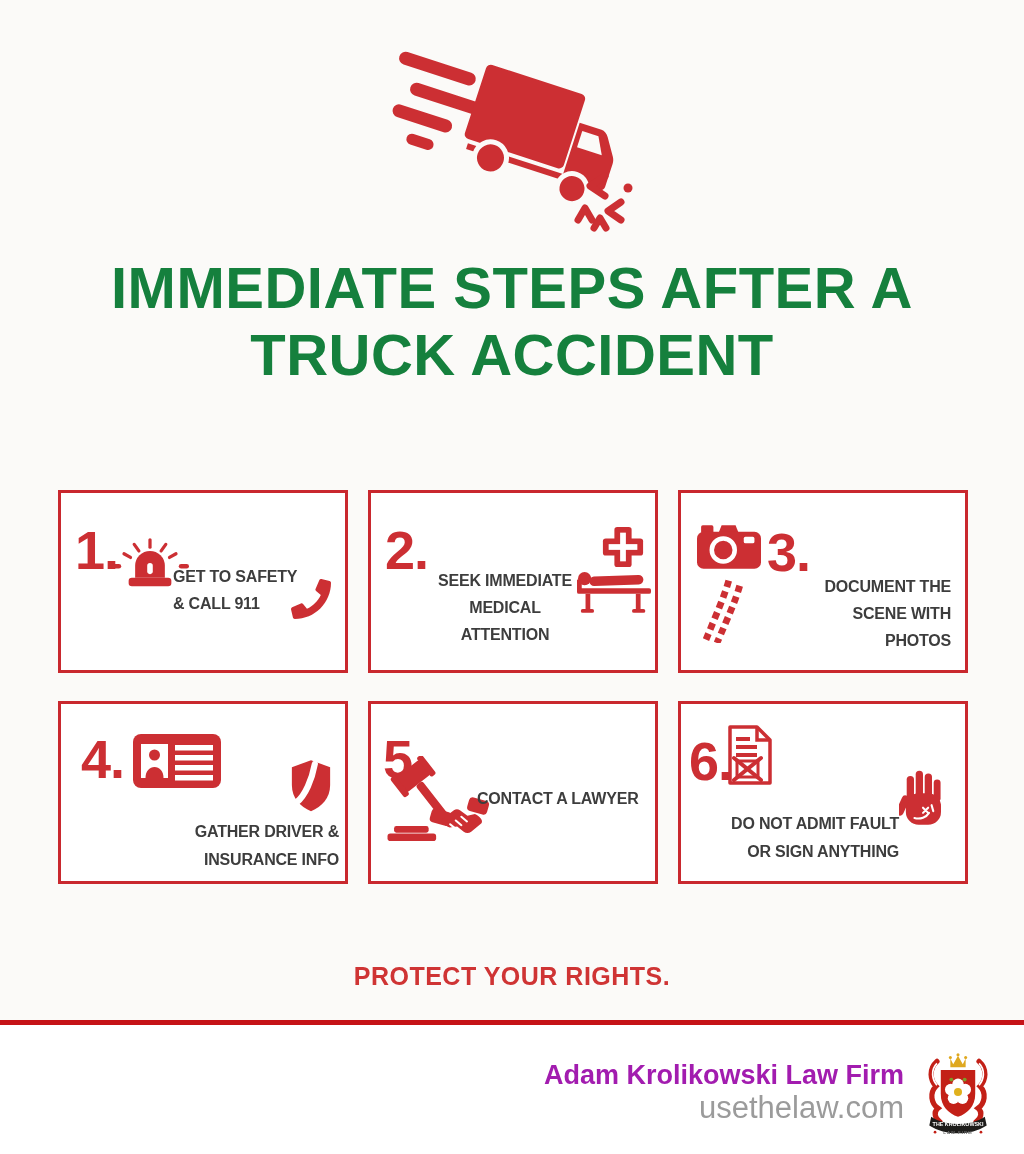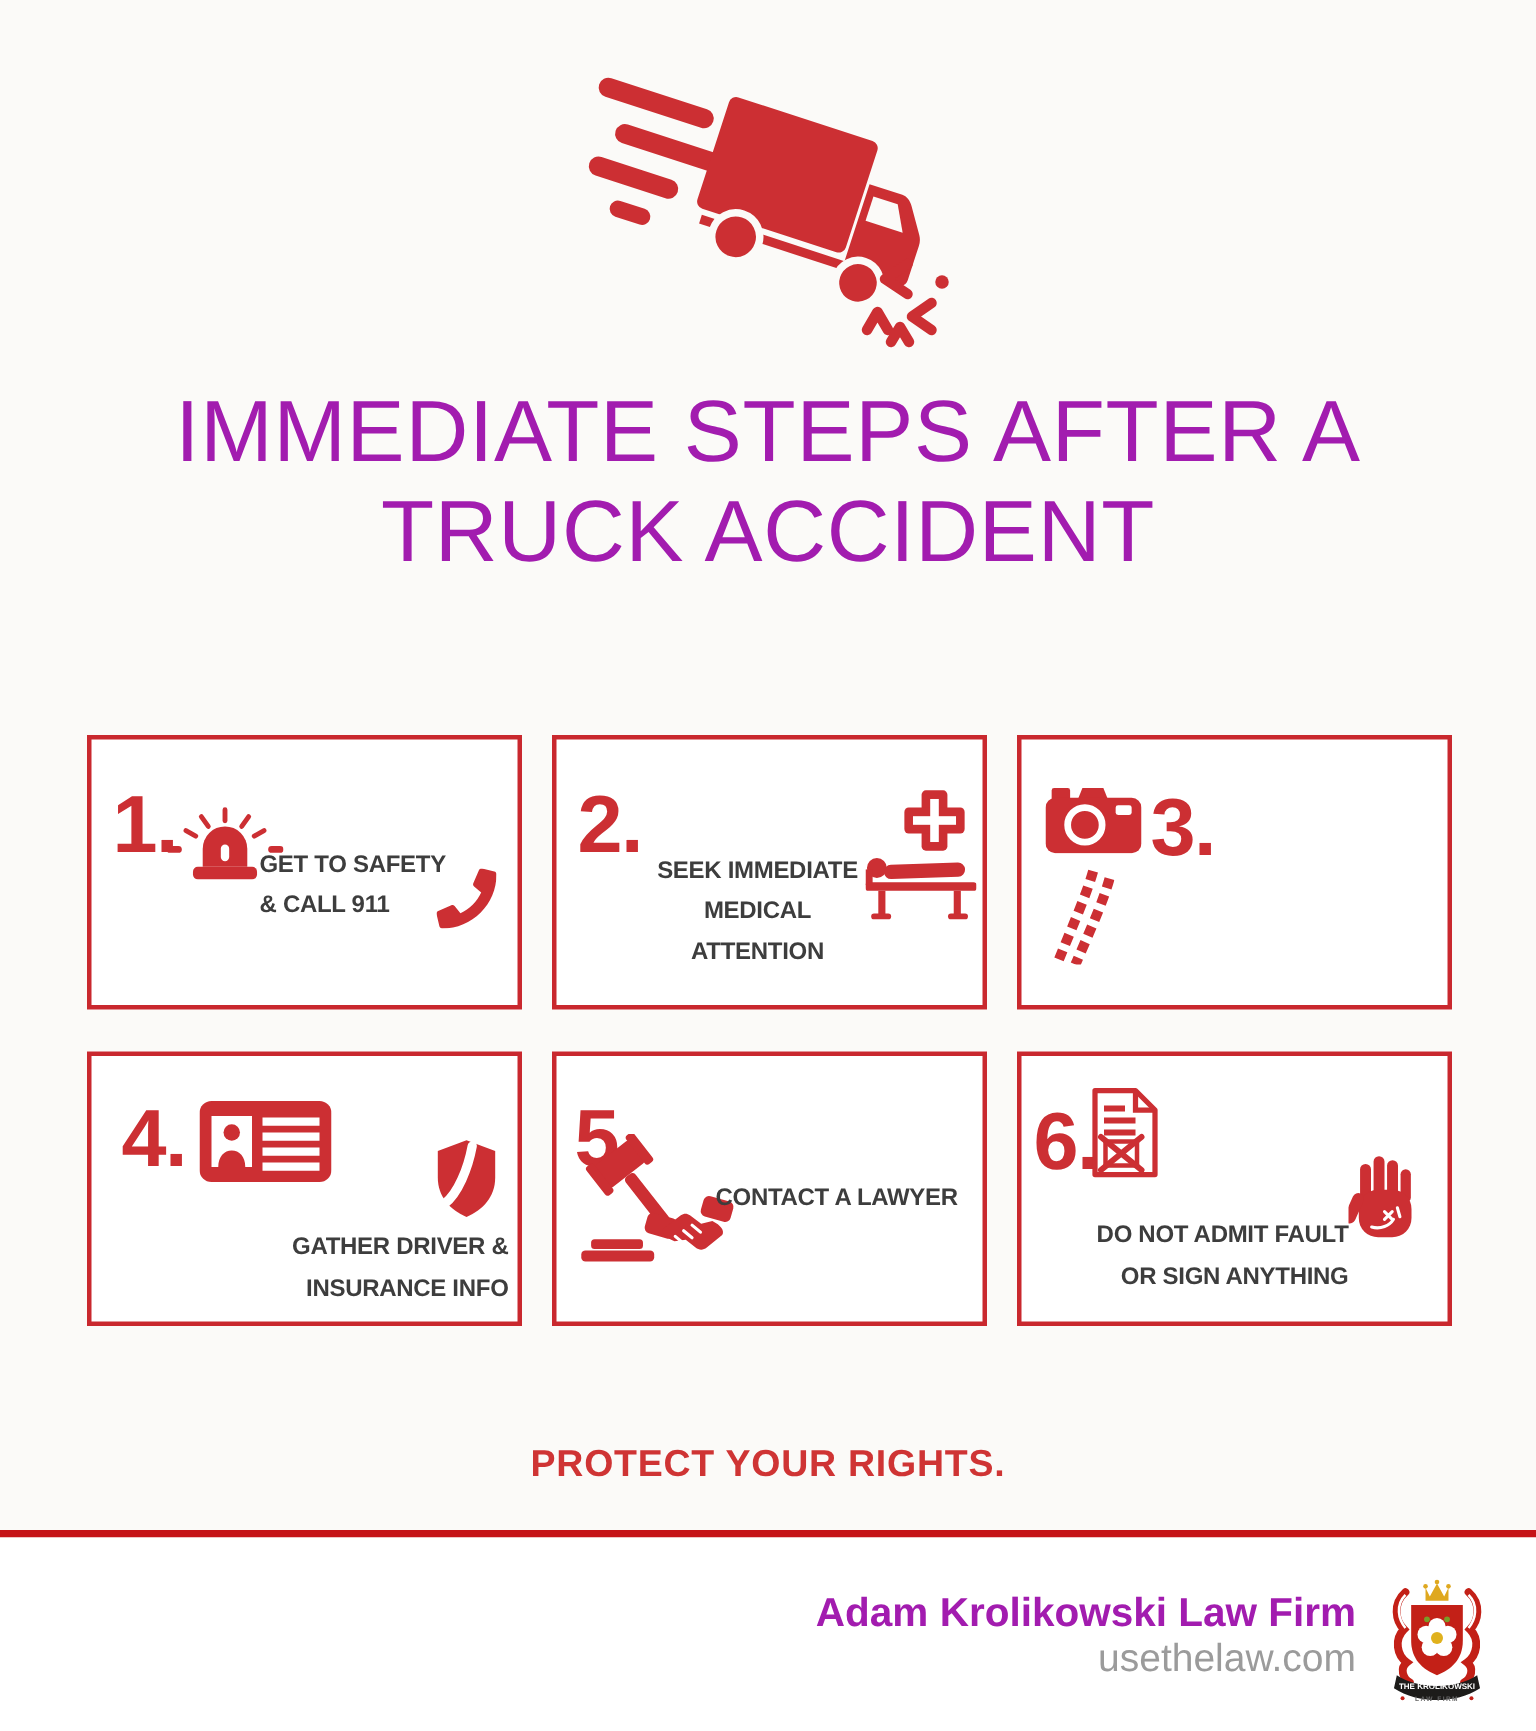--- a/index.html
+++ b/index.html
@@ -1,34 +1,34 @@
 <!DOCTYPE html>
 <html><head>
 <meta charset="utf-8">
 <style>
   html,body{margin:0;padding:0;}
   body{font-family:"Liberation Sans", sans-serif;}
   .poster{position:relative;width:1024px;height:1154px;background:#fbfaf8;overflow:hidden;}
   .abs{position:absolute;}
   
   .truck{left:378px;top:50px;width:258px;height:190px;}
-  .title{top:254px;left:0;width:100%;text-align:center;font-size:58px;font-weight:normal;
-         color:#a21caf;line-height:1.16;letter-spacing:.5px;}
+  .title{top:254px;left:0;width:100%;text-align:center;font-size:58px;font-weight:bold;
+         color:#15803d;line-height:1.16;letter-spacing:.5px;}
   
   .box{width:290px;height:183px;background:#fff;border:3px solid #c9282e;box-sizing:border-box;}
   .num{color:#cc2f33;font-weight:bold;font-size:54px;line-height:1;letter-spacing:-1px;}
   .txt{color:#3d3d3d;font-weight:bold;font-size:16px;line-height:27px;letter-spacing:-.2px;margin-top:18px;}
   .icon svg{display:block;width:100%;height:100%;}
   
   .tagline{top:938px;left:0;width:100%;text-align:center;color:#cf3434;font-weight:bold;
            font-size:25px;letter-spacing:.5px;margin-top:24px;}
   .redline{top:1020px;left:0;width:1024px;height:5px;background:#c51317;}
   .footerstrip{top:1025px;left:0;width:1024px;height:129px;background:#ffffff;}
   .firm{top:1060px;right:120px;font-size:27px;font-weight:bold;color:#a21caf;}
-  .site{top:1090px;right:120px;font-size:26px;color:#9b9b9b;}
+  .site{top:1090px;right:120px;font-size:31px;color:#9b9b9b;}
   .crest{left:924px;top:1048px;width:68px;height:88px;}
 </style>
 </head>
 <body>
 
 <div class="poster">
 
   <div class="abs truck icon">
     <svg viewBox="0 0 258 190">
       <g fill="#cc2f33" transform="rotate(18 125 92)">
@@ -136,20 +136,25 @@
     </div>
     <div class="abs num" style="left:86px;top:32px;">3.</div>
     <div class="abs icon" style="left:20px;top:86px;width:42px;height:64px;">
       <svg viewBox="0 0 48 76">
         <g stroke="#cc2f33" stroke-width="8" fill="none" stroke-dasharray="8 5.5">
           <path d="M32 2 C27 20 18 40 5 72"></path>
           <path d="M45 8 C40 26 31 46 18 76"></path>
         </g>
       </svg>
     </div>
+    <div class="abs txt" style="right:14px;top:62px;width:180px;text-align:right;">
+      <div>DOCUMENT THE</div>
+      <div>SCENE WITH</div>
+      <div>PHOTOS</div>
+    </div>
   </div>
 
   <div class="abs box" style="left:58px;top:701px;">
     <div class="abs num" style="left:20px;top:28px;">4.</div>
     <div class="abs icon" style="left:72px;top:30px;width:88px;height:54px;">
       <svg viewBox="0 0 88 54">
         <rect x="0" y="0" width="88" height="54" rx="8" fill="#cc2f33"></rect>
         <rect x="8" y="10" width="27" height="34" fill="#fff"></rect>
         <circle cx="21.5" cy="21" r="5.5" fill="#cc2f33"></circle>
         <path d="M12.5 44 c0 -7 4 -11 9 -11 s9 4 9 11 z" fill="#cc2f33"></path>

